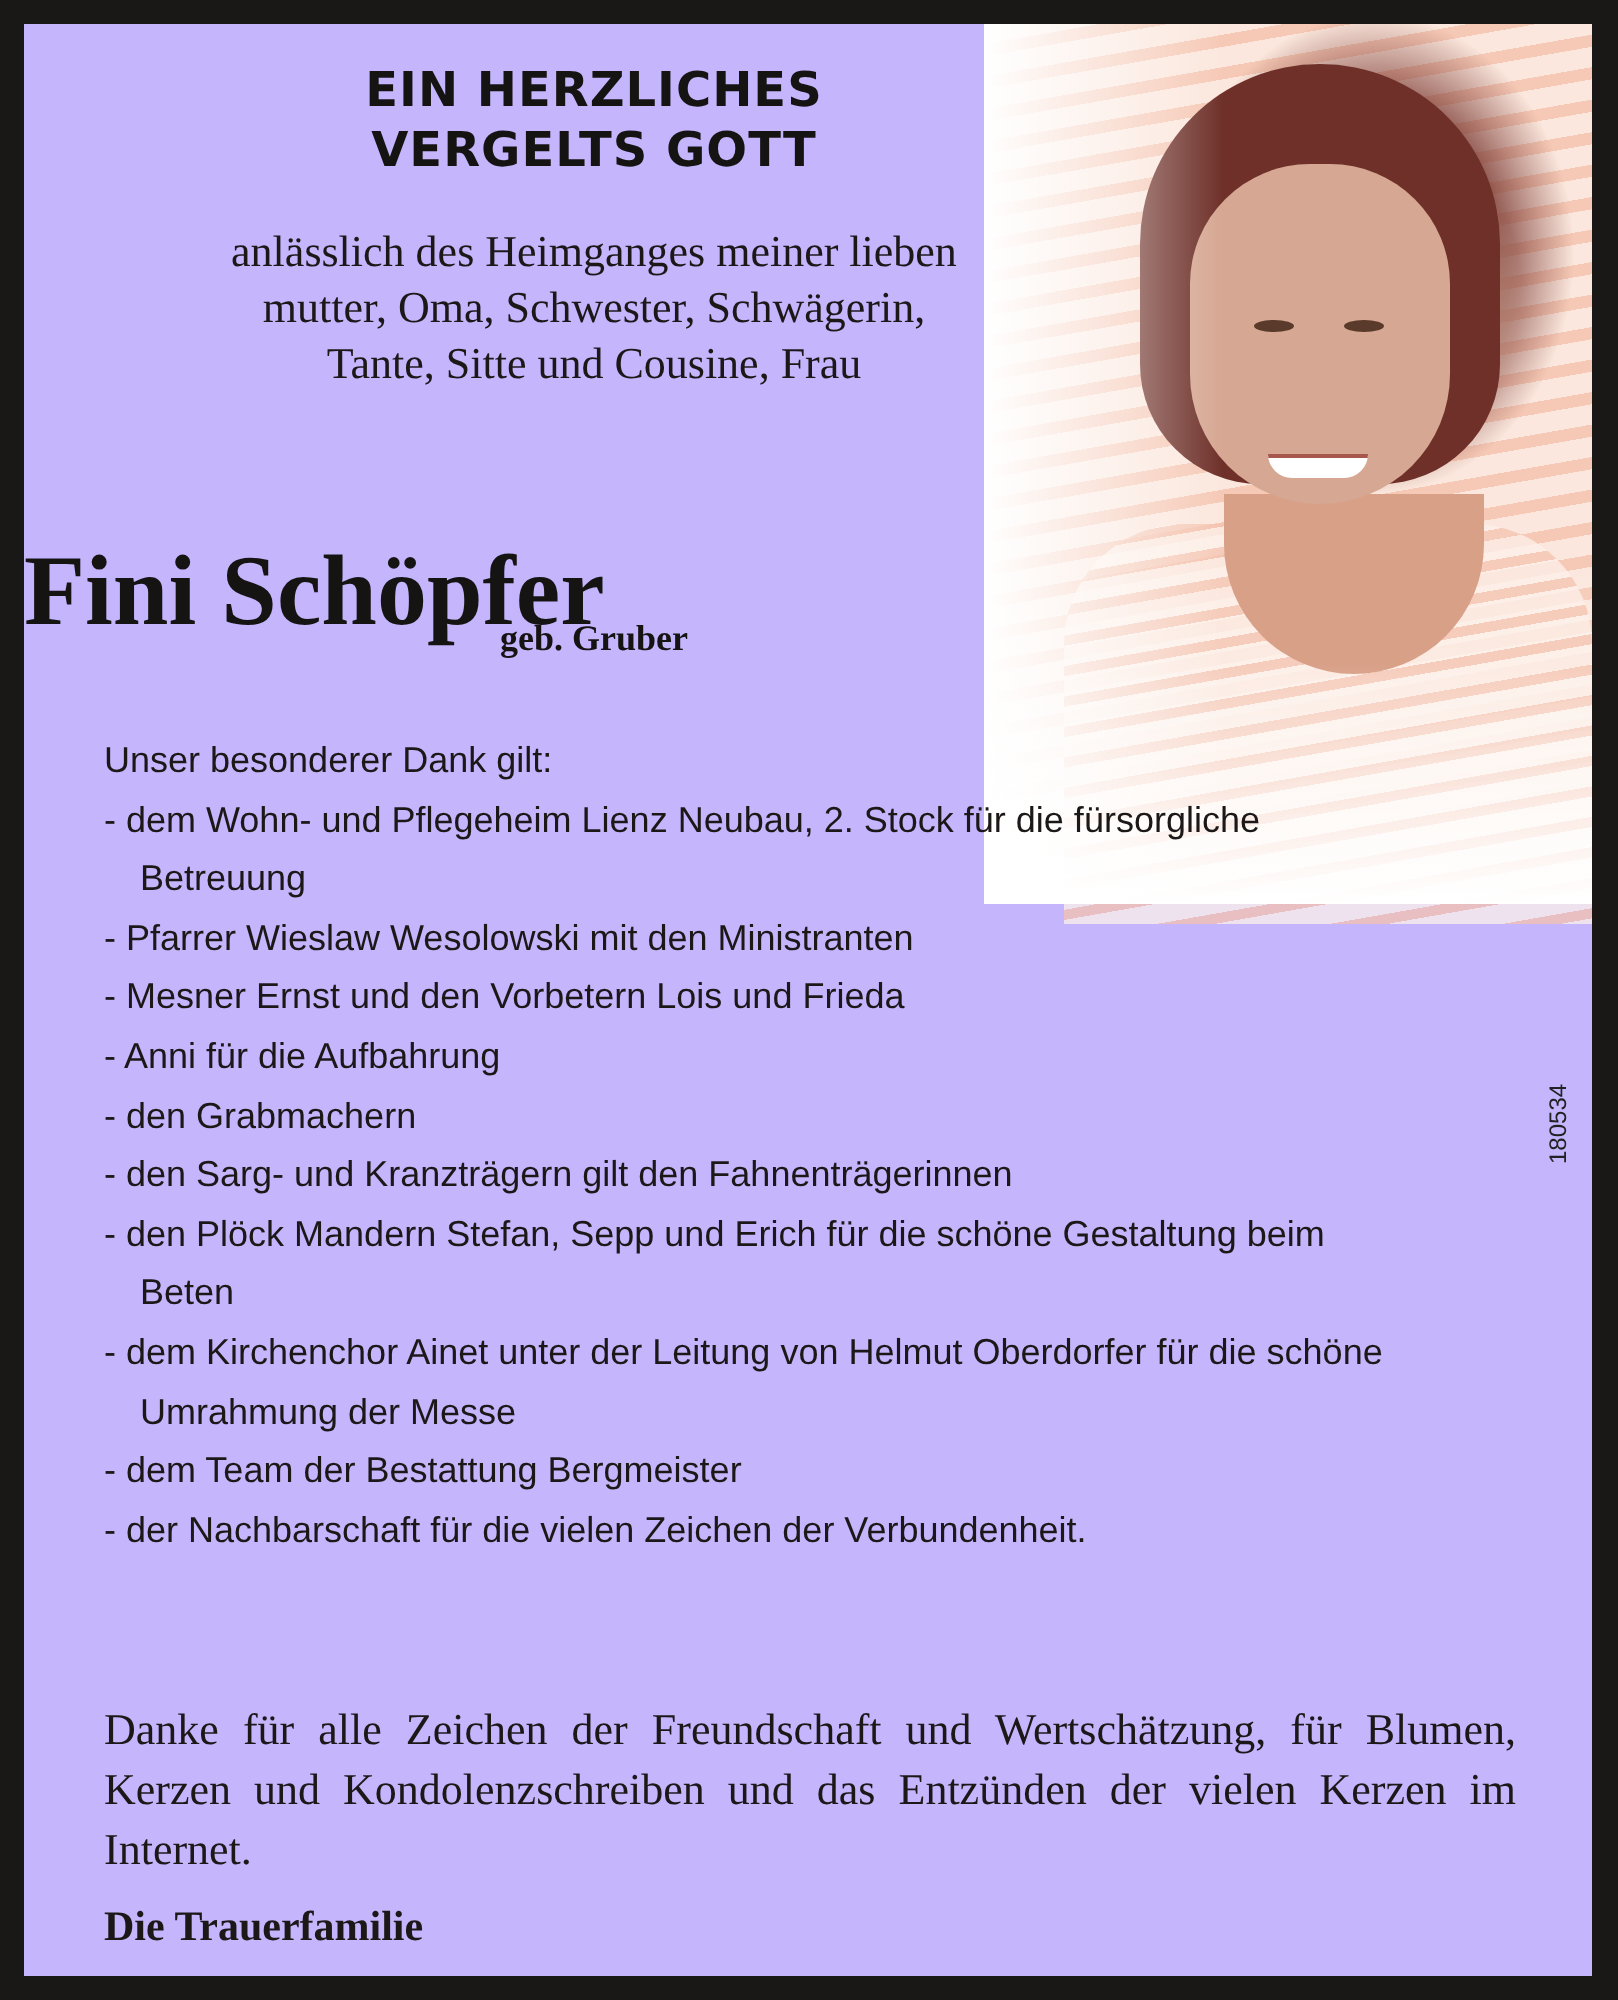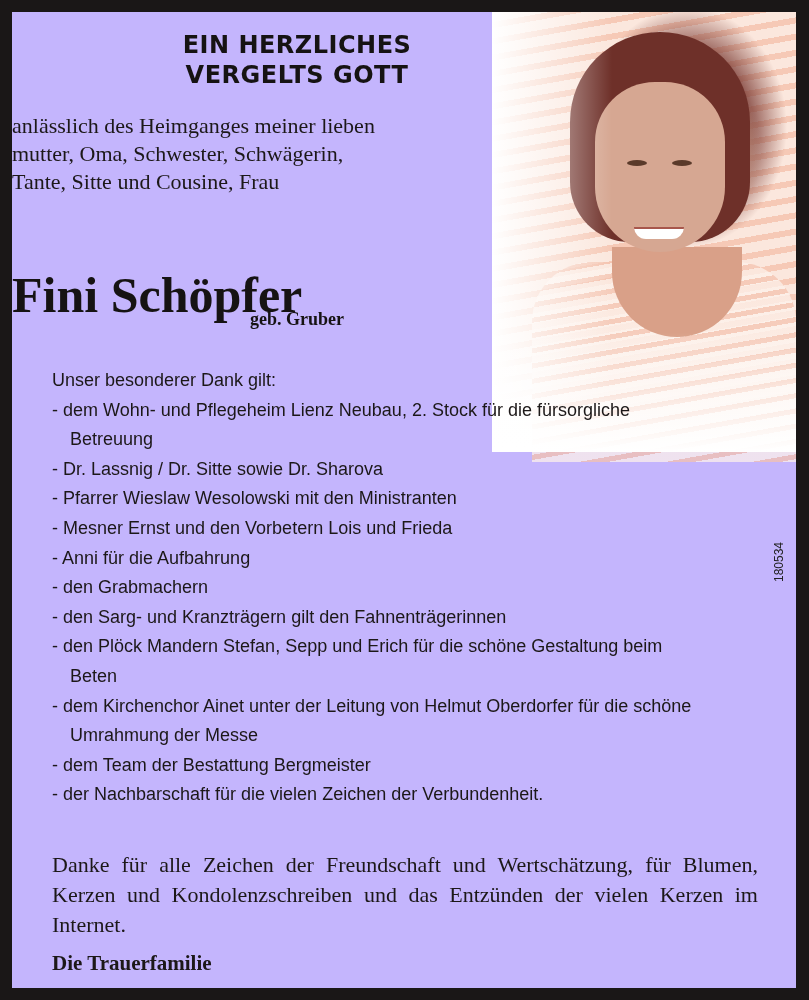--- a/index.html
+++ b/index.html
@@ -16,21 +16,21 @@
   .photo .fade-left{position:absolute;left:0;top:0;width:120px;height:100%;background:linear-gradient(90deg,#fff 0%,rgba(255,255,255,0) 100%);}
   .photo .fade-bottom{position:absolute;left:0;bottom:0;width:100%;height:120px;background:linear-gradient(180deg,rgba(255,255,255,0) 0%,#fff 100%);}
   .photo .shirt{position:absolute;left:40px;top:250px;width:264px;height:200px;border-radius:60px 60px 0 0;
     background:repeating-linear-gradient(170deg,#fdf1ea 0px,#fdf1ea 10px,#f4c2ae 10px,#f4c2ae 15px);opacity:.75;}
   .photo .neck{position:absolute;left:120px;top:235px;width:130px;height:90px;border-radius:0 0 65px 65px;background:#d9a088;}
   .photo .hair{position:absolute;left:78px;top:20px;width:180px;height:210px;border-radius:90px 90px 60px 60px;background:#6e3029;}
   .photo .face{position:absolute;left:103px;top:70px;width:130px;height:170px;border-radius:60px 60px 65px 65px;background:#d6a792;}
   .photo .eye{position:absolute;top:148px;width:20px;height:6px;border-radius:50%;background:#5a3a2a;}
   .photo .mouth{position:absolute;left:142px;top:215px;width:50px;height:10px;border-radius:0 0 25px 25px;background:#fff;border-top:2px solid #a8574c;}
   .head{position:absolute;left:0;top:18px;width:570px;text-align:center;font-family:"DejaVu Sans",sans-serif;font-weight:bold;font-size:24px;line-height:30px;color:#161313;letter-spacing:0.5px;}
-  .intro{position:absolute;left:0;top:100px;width:570px;font-family:"Liberation Serif",serif;font-size:22px;line-height:28px;color:#1c1818;}
+  .intro{position:absolute;left:0;top:100px;width:570px;text-align:center;font-family:"Liberation Serif",serif;font-size:22px;line-height:28px;color:#1c1818;}
   .name{position:absolute;left:0;top:238px;width:570px;text-align:left;font-family:"Liberation Serif",serif;font-weight:bold;font-size:50px;line-height:56px;color:#161313;margin-top:17px;}
   .born{position:absolute;left:0;top:296px;width:570px;text-align:center;font-family:"Liberation Serif",serif;font-weight:bold;font-size:18px;line-height:22px;color:#161313;}
   .thanks{position:absolute;left:40px;top:354px;width:720px;font-family:Liberation Sans, sans-serif;font-size:18px;line-height:29.6px;color:#1c1818;}
   .thanks .item{padding-left:18px;text-indent:-18px;}
   .closing{position:absolute;left:40px;top:838px;width:706px;font-family:"Liberation Serif",serif;font-size:22px;line-height:30px;color:#1c1818;text-align:justify;text-align-last:left;}
   .footer{position:absolute;left:40px;top:938px;width:706px;display:flex;justify-content:space-between;font-family:"Liberation Serif",serif;font-size:21px;line-height:26px;color:#1c1818;}
   .footer .sig{font-weight:bold;}
   .adid{position:absolute;left:760px;top:570px;transform:rotate(-90deg);transform-origin:left top;font-family:"Liberation Sans",sans-serif;font-size:12px;color:#222;}
 </style>
 </head>
@@ -60,21 +60,20 @@
     <div>mutter, Oma, Schwester, Schwägerin,</div>
     <div>Tante, Sitte und Cousine, Frau</div>
   </div>
 
   <div class="name">Fini Schöpfer</div>
   <div class="born">geb. Gruber</div>
 
   <div class="thanks">
     <div>Unser besonderer Dank gilt:</div>
     <div class="item" style="width:570px">- dem Wohn- und Pflegeheim Lienz Neubau, 2. Stock für die fürsorgliche Betreuung</div>
-    <div class="item">- Dr. Lassnig / Dr. Sitte sowie Dr. Sharova</div>
     <div class="item">- Pfarrer Wieslaw Wesolowski mit den Ministranten</div>
     <div class="item">- Mesner Ernst und den Vorbetern Lois und Frieda</div>
     <div class="item">- Anni für die Aufbahrung</div>
     <div class="item">- den Grabmachern</div>
     <div class="item">- den Sarg- und Kranzträgern gilt den Fahnenträgerinnen</div>
     <div class="item" style="width:640px">- den Plöck Mandern Stefan, Sepp und Erich für die schöne Gestaltung beim Beten</div>
     <div class="item">- dem Kirchenchor Ainet unter der Leitung von Helmut Oberdorfer für die schöne Umrahmung der Messe</div>
     <div class="item">- dem Team der Bestattung Bergmeister</div>
     <div class="item">- der Nachbarschaft für die vielen Zeichen der Verbundenheit.</div>
   </div>

